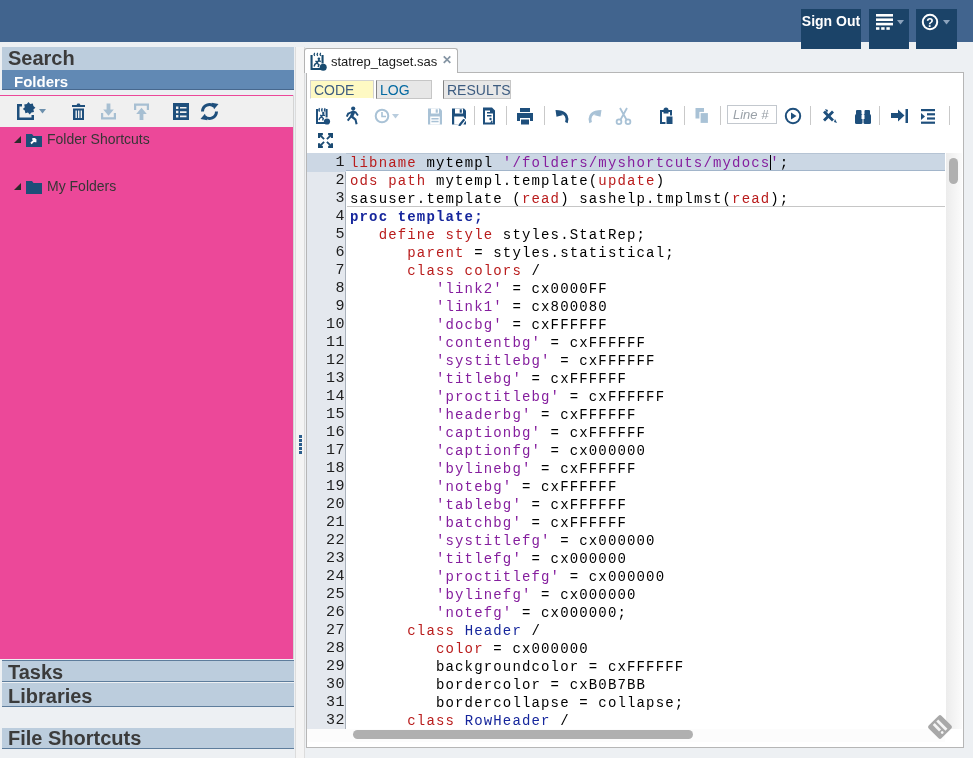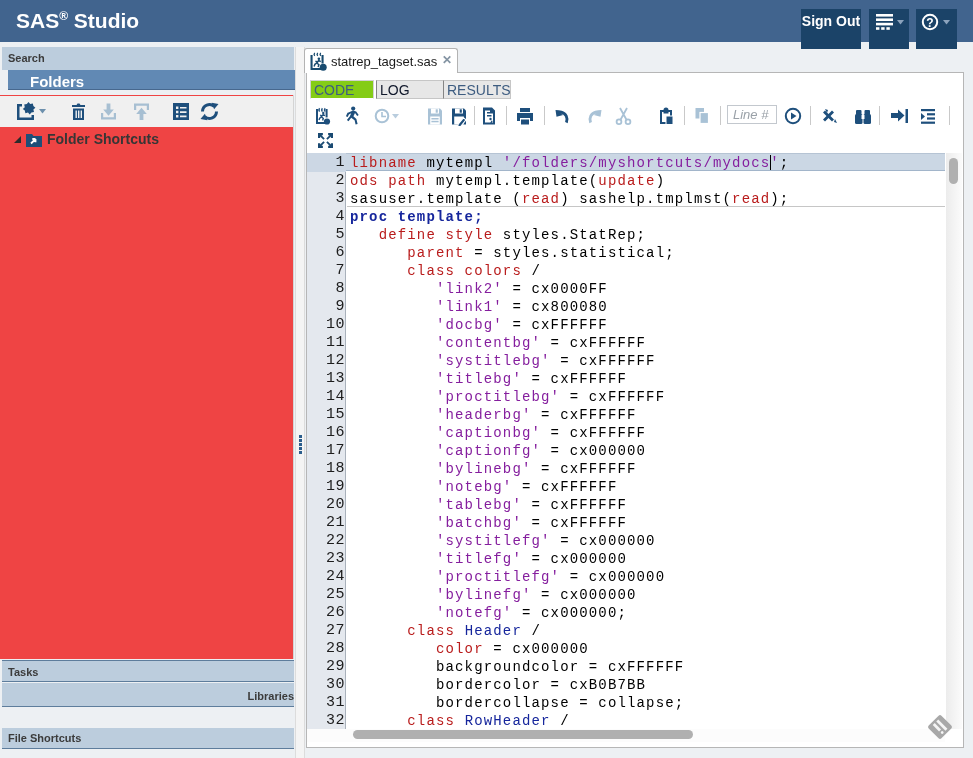--- a/index.html
+++ b/index.html
@@ -6,26 +6,26 @@
 html,body { width:973px; height:758px; overflow:hidden; background:#edf0f3;
   font-family:"Liberation Sans", sans-serif; }
 .abs { position:absolute; }
 
 #hdr { position:absolute; left:0; top:0; width:973px; height:42px; background:#41648e; }
 #logo { position:absolute; left:16px; top:9px; color:#fff; font-size:21px; font-weight:bold; letter-spacing:0; }
 #logo sup { font-size:12px; }
 .hbtn { position:absolute; top:9px; height:40px; background:#1b4368; color:#fff; white-space:nowrap; overflow:hidden; }
 
 .acc { position:absolute; left:2px; width:292px; height:23px; background:#bccddd;
-  color:#3b3b3b; font-size:11px; font-weight:bold; line-height:23px; padding-left:6px; }
-#foldhdr { position:absolute; left:8px; top:70px; width:292px; height:20px; background:#6189b4;
-  color:#fff; font-size:15px; font-weight:bold; line-height:24px; padding-left:22px;
+  color:#3b3b3b; font-size:20px; font-weight:bold; line-height:23px; padding-left:6px; }
+#foldhdr { position:absolute; left:2px; top:70px; width:292px; height:20px; background:#6189b4;
+  color:#fff; font-size:15px; font-weight:bold; line-height:24px; padding-left:12px;
   border-bottom:1px solid #47688e; }
-#sidecontent { position:absolute; left:0; top:95px; width:294px; height:564px; background:#ef4444;
-  border-right:1px solid #d4d4d4;font-weight:bold; }
+#sidecontent { position:absolute; left:0; top:95px; width:294px; height:564px; background:#ec4899;
+  border-right:1px solid #d4d4d4; }
 #sidetoolbar { position:absolute; left:0; top:1px; width:293px; height:31px; background:#f0f0f0; }
 .trow { position:absolute; left:0; width:294px; height:23px; font-size:14px; color:#363636;
   line-height:23px; }
 
 #split { position:absolute; left:295px; top:47px; width:10px; height:711px; background:#f4f4f4;
   border-left:1px solid #dcdcdc; border-right:1px solid #dcdcdc; }
 .dot { position:absolute; left:3px; width:3px; height:3px; background:#2a5d8c; }
 
 #panel { position:absolute; left:306px; top:72px; width:658px; height:676px; background:#fff;
   border:1px solid #b6b6b6; }
@@ -60,21 +60,20 @@
   background:linear-gradient(to right,#ececec,#fbfbfb); }
 #vthumb { position:absolute; left:2.5px; top:5px; width:9px; height:26px; background:#b0b0b0; border-radius:5px; }
 #htrack { position:absolute; left:307px; top:729px; width:638px; height:13px; background:#fcfcfc; }
 #hthumb { position:absolute; left:46px; top:1px; width:340px; height:9px; background:#b0b0b0; border-radius:5px; }
 svg { display:block; }
 </style>
 </head>
 <body>
 
 <div id="hdr">
-  <div id="logo">SAS<sup>®</sup> Studio</div>
   <div class="hbtn" style="left:801px; width:60px; font-size:14px; font-weight:bold; text-align:center; line-height:25px;">Sign Out</div>
   <div class="hbtn" style="left:869px; width:40px;">
     <svg width="40" height="26" viewBox="0 0 40 26">
       <g fill="#fff">
         <rect x="7" y="5" width="17" height="2.6"></rect>
         <rect x="7" y="9.4" width="17" height="2.6"></rect>
         <rect x="7" y="13.8" width="17" height="2.6"></rect>
         <rect x="7" y="18.2" width="3.4" height="2.6"></rect>
         <rect x="12.2" y="18.2" width="3.4" height="2.6"></rect>
         <rect x="17.4" y="18.2" width="3.4" height="2.6"></rect>
@@ -130,25 +129,34 @@
   <div class="trow" style="top:33px;">
     <svg class="abs" style="left:14px; top:8px;" width="8" height="8" viewBox="0 0 8 8">
         <polygon points="0,7 7,7 7,0" fill="#2b2b2b"></polygon>
       </svg>
     <svg class="abs" style="left:26px; top:4px;" width="16" height="15" viewBox="0 0 16 15">
       <path d="M0 2 L6 2 L7.5 4 L16 4 L16 15 L0 15 Z" fill="#1d4e78"></path>
       <path d="M5 11.5 L9.5 7 M9.5 7 L6.3 7 M9.5 7 L9.5 10.2" stroke="#fff" stroke-width="1.8" fill="none"></path>
     </svg>
     <span style="position:absolute; left:47px;">Folder Shortcuts</span>
   </div>
+  <div class="trow" style="top:80px;">
+    <svg class="abs" style="left:14px; top:8px;" width="8" height="8" viewBox="0 0 8 8">
+        <polygon points="0,7 7,7 7,0" fill="#2b2b2b"></polygon>
+      </svg>
+    <svg class="abs" style="left:26px; top:4px;" width="16" height="15" viewBox="0 0 16 15">
+      <path d="M0 2 L6 2 L7.5 4 L16 4 L16 15 L0 15 Z" fill="#1d4e78"></path>
+    </svg>
+    <span style="position:absolute; left:47px;">My Folders</span>
+  </div>
 </div>
 
 <div class="acc" style="top:660px; height:22px; line-height:22px; border-top:1px solid #5e7d9c; border-bottom:1px solid #5e7d9c;">Tasks</div>
 <div class="acc" style="top:683px; height:21px; line-height:21px; border-bottom:1px solid #5e7d9c;">Snippets</div>
-<div class="acc" style="top:685px; height:22px; line-height:22px; border-bottom:1px solid #5e7d9c;text-align:right;">Libraries</div>
+<div class="acc" style="top:685px; height:22px; line-height:22px; border-bottom:1px solid #5e7d9c;">Libraries</div>
 <div class="acc" style="top:728px; height:21px; line-height:21px; border-bottom:1px solid #5e7d9c;">File Shortcuts</div>
 
 <div id="split">
   <div class="dot" style="top:388px;"></div>
   <div class="dot" style="top:392px;"></div>
   <div class="dot" style="top:396px;"></div>
   <div class="dot" style="top:400px;"></div>
   <div class="dot" style="top:404px;"></div>
 </div>
 
@@ -167,22 +175,22 @@
         <path d="M11.8 9.6 L9.7 8.5 L7.8 11 L9.9 12.8 L9.1 15"></path>
         <path d="M7.8 11 L5.9 12.3 L5.1 14.5"></path>
         <path d="M6.4 9.2 L8.6 9.9"></path>
       </g>
     </g>
   </svg>
   <span class="t">statrep_tagset.sas</span>
     <span class="x">✕</span>
 </div>
 
-<div class="subtab" style="left:310px; width:64px; background:#84cc16; border:1px solid #d2d2d2; border-bottom:1px solid #fff;">CODE</div>
-<div class="subtab" style="left:376px; width:78px; background:#e7e7e7; border:1px solid #c6c6c6; border-left:1px solid #858585; color:#0f172a;">LOG</div>
+<div class="subtab" style="left:310px; width:64px; background:#fef9c3; border:1px solid #d2d2d2; border-bottom:1px solid #fff;">CODE</div>
+<div class="subtab" style="left:376px; width:56px; background:#e7e7e7; border:1px solid #c6c6c6; border-left:1px solid #858585; color:#0369a1;">LOG</div>
 <div class="subtab" style="left:443px; width:68px; background:#e7e7e7; border:1px solid #c6c6c6; border-left:1px solid #858585;">RESULTS</div>
 
 <div id="tbar">
   <svg class="abs" style="left:315px; top:106px;" width="640" height="20" viewBox="0 0 640 20">
     <g fill="#1e4f7c">
 
       <g transform="translate(0,1)">
         <path d="M1 2 h2 v13 h8.4 v2 H1 Z"></path>
           <path d="M10.6 2 h2 v8.4 h-2 Z"></path>
         <path d="M4 .8 a2.8 3.2 0 0 0 0 4.3 l1.1-.9 a1.6 1.9 0 0 1 0-2.5 Z"></path>

